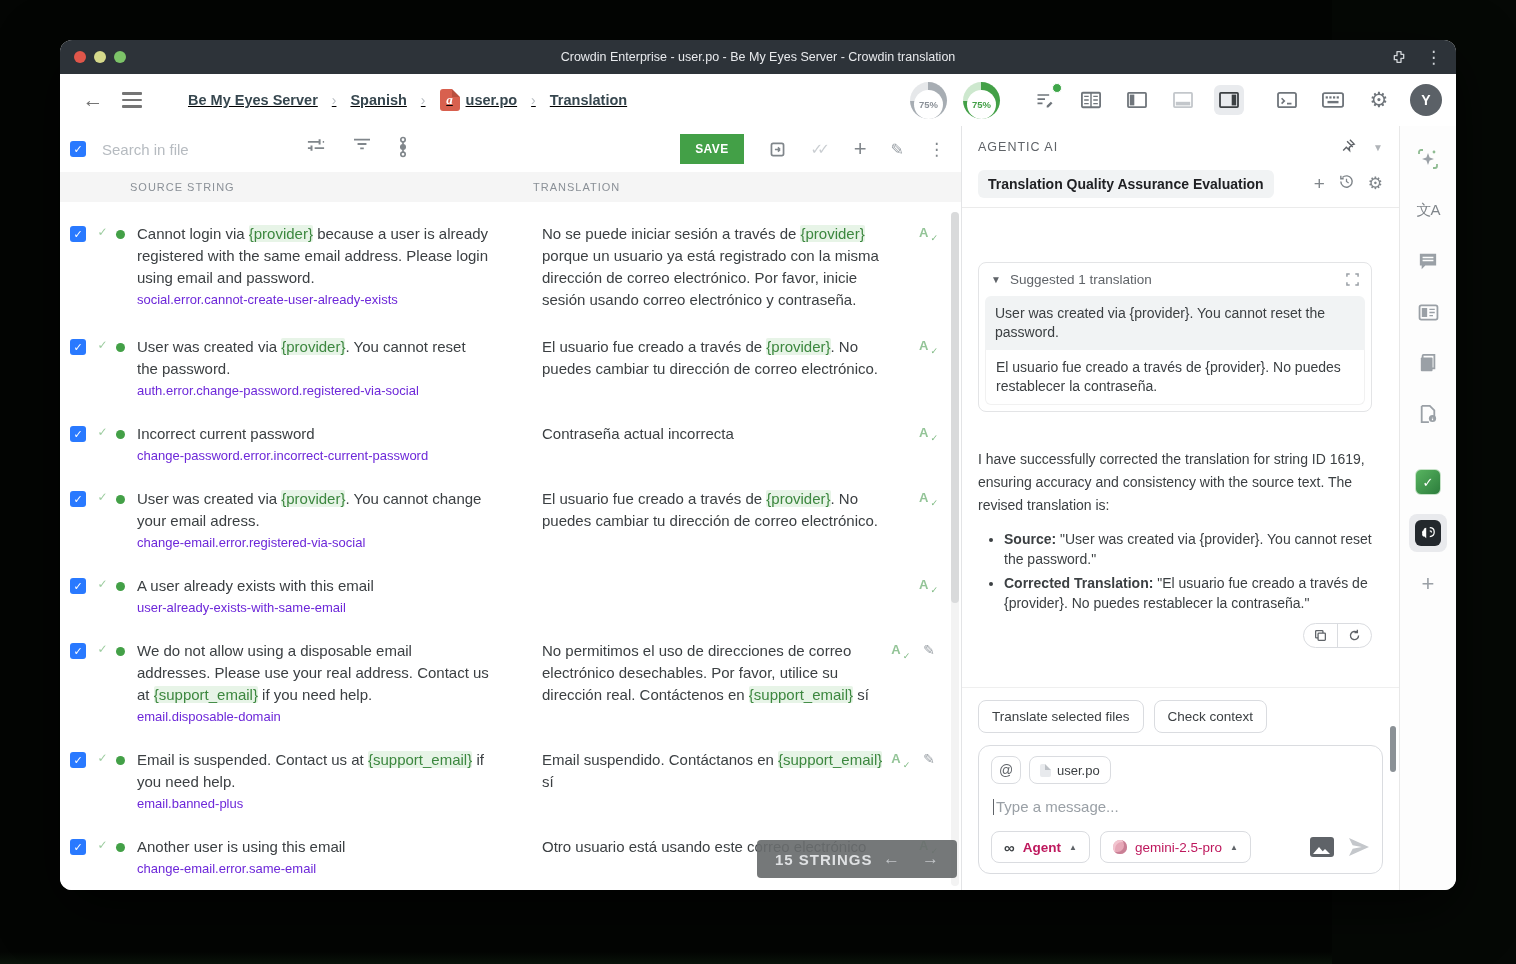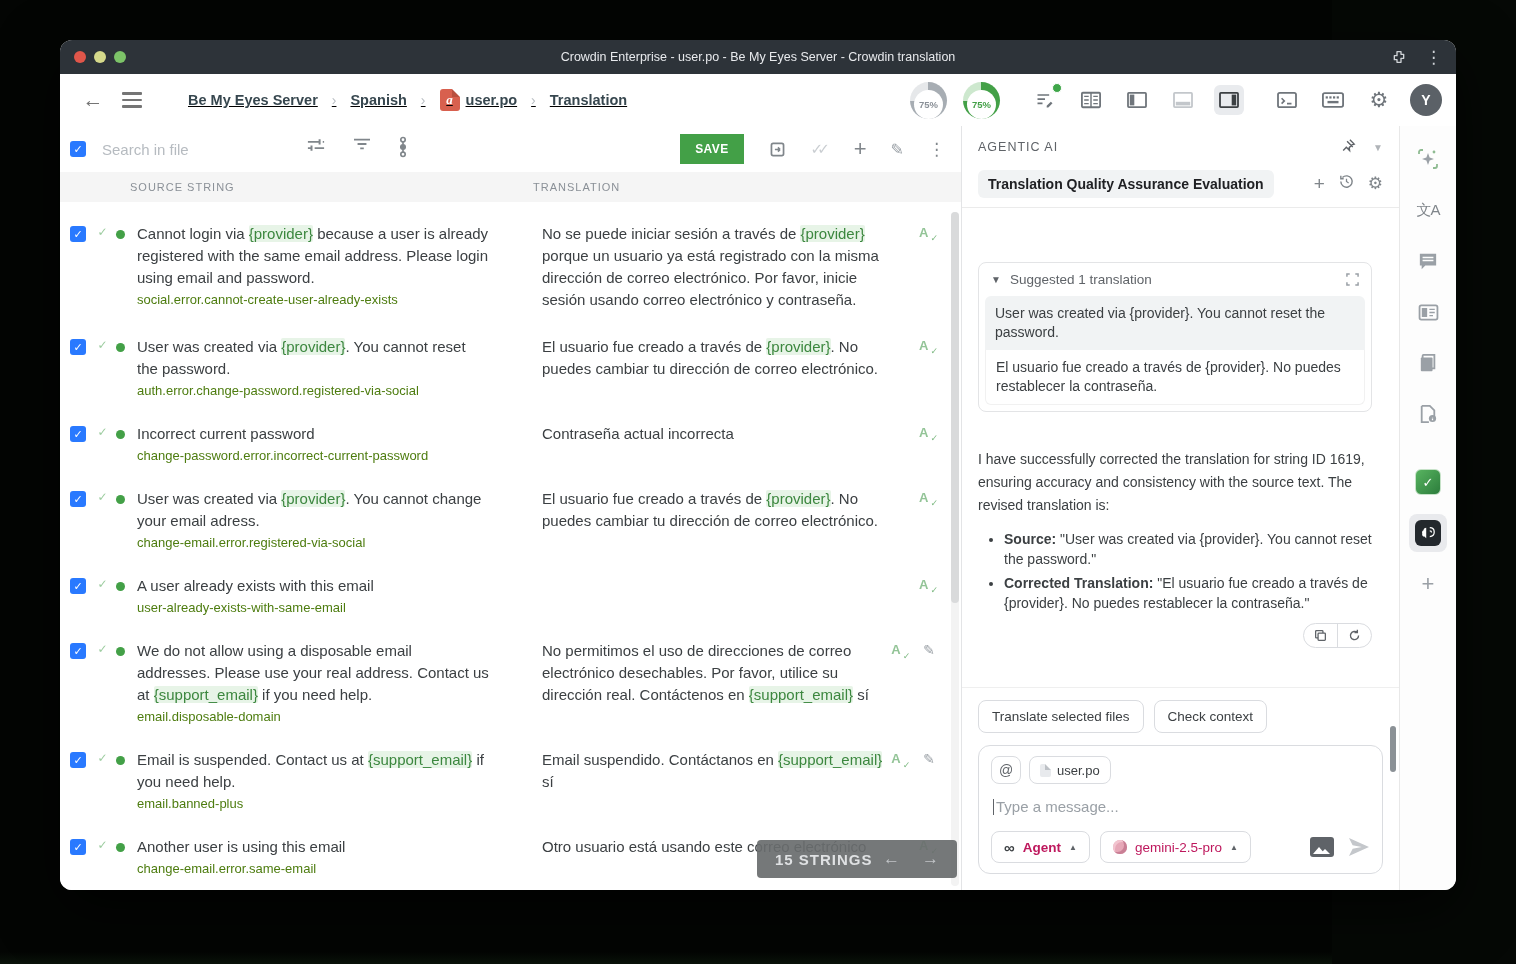--- a/index.html
+++ b/index.html
@@ -75,21 +75,21 @@
   .ch-src { left:70px; } .ch-trn { left:473px; }
 
   
   .rows { flex:1; overflow:hidden; position:relative; background:#fff; padding-top:8px; }
   .srow { display:flex; align-items:flex-start; padding:13px 0 12px 10px; }
   .srow .cbx { margin-top:3px; }
   .appr { color:#9ccc9f; font-size:12px; width:15px; margin:2px 0 0 9px; flex:none; text-align:center; }
   .sdot { width:9px; height:9px; border-radius:50%; background:#43a047; margin:7px 0 0 6px; flex:none; }
   .src-col { width:352px; margin-left:12px; flex:none; }
   .src-text,.trn-text { font-size:15px; line-height:22px; color:#3c4043; }
-  .src-key { font-size:13px; color:#4d7c0f; margin-top:3px; }
+  .src-key { font-size:13px; color:#6d28d9; margin-top:3px; }
   .trn-col { width:342px; margin-left:53px; flex:none; }
   .ph { background:#e7f4e7; color:#3c873f; border-radius:2px; }
   .row-icons { flex:1; display:flex; justify-content:flex-end; gap:16px; padding-right:26px; margin-top:2px; }
   .ic-spell { color:#93c497; font-size:13px; font-weight:bold; position:relative; cursor:pointer; width:16px; }
   .ic-spell i { position:absolute; font-style:normal; font-size:9px; right:-3px; bottom:-3px; color:#7db981; }
   .ic-edit { color:#9aa0a6; font-size:14px; cursor:pointer; }
 
   .s-scrollbar { position:absolute; right:2px; top:86px; bottom:4px; width:8px; background:#f3f3f3; border-radius:4px; }
   .s-thumb { position:absolute; top:0; width:8px; height:58%; background:#d9dadb; border-radius:4px; }
 

